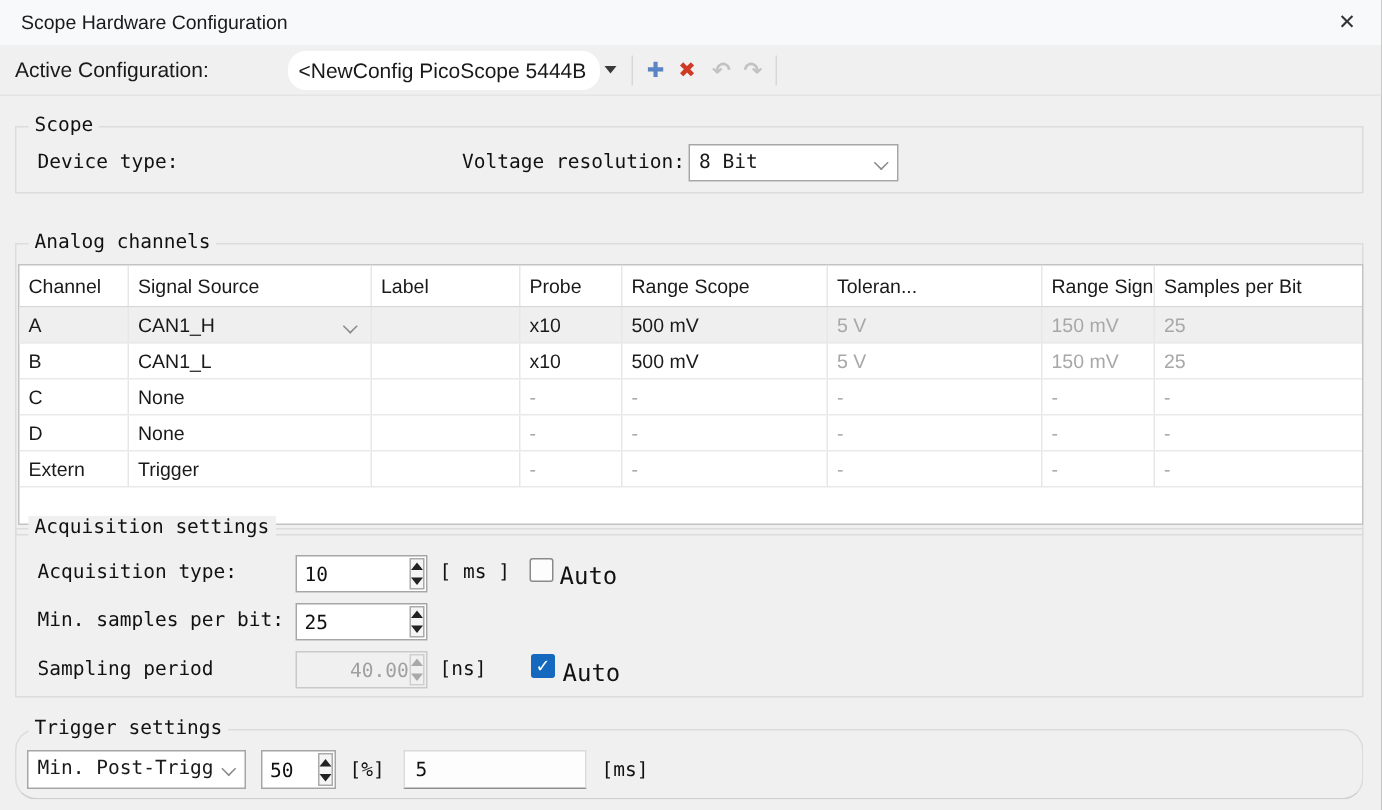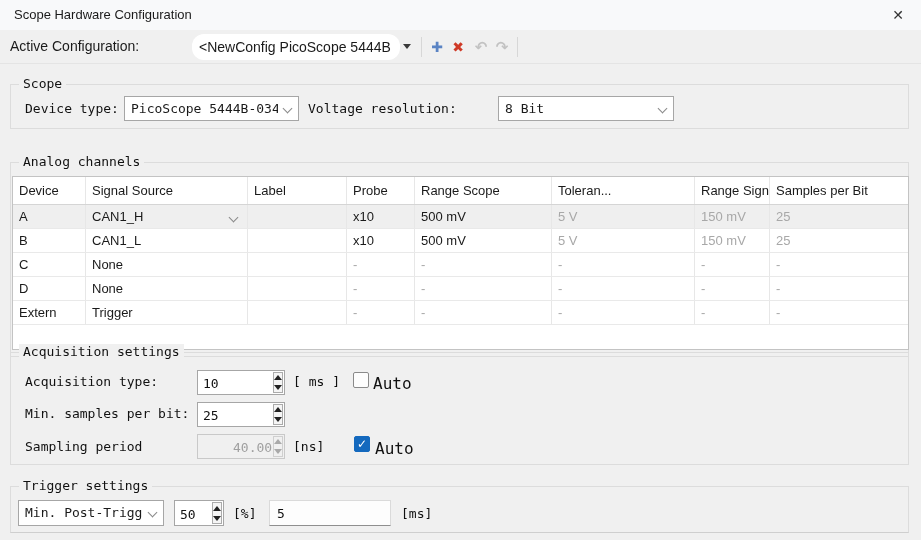--- a/index.html
+++ b/index.html
@@ -97,36 +97,32 @@
     <div class="tb-icon ic-plus" style="left:427px;">✚</div>
     <div class="tb-icon ic-del" style="left:448px;">✖</div>
     <div class="tb-icon ic-undo" style="left:471px;">↶</div>
     <div class="tb-icon ic-redo" style="left:492px;">↷</div>
     <div class="tb-sep" style="left:517px;"></div>
   </div>
 
   <div class="group" style="top:84px; height:45px;">
     <span class="legend">Scope</span>
     <div class="mlabel" style="left:14px; top:16px;">Device type:</div>
-    <div class="combo" style="left:113px; top:11px; width:175px;">
-      <span class="combo-text">PicoScope  5444B-034</span>
-      <span class="chev"></span>
-    </div>
     <div class="mlabel" style="left:297px; top:16px;">Voltage resolution:</div>
-    <div class="combo" style="left:487px; top:11px; width:176px;">
+    <div class="combo" style="left:448px; top:11px; width:140px;">
       <span class="combo-text">8 Bit</span>
       <span class="chev"></span>
     </div>
   </div>
 
   <div class="group" style="top:145px; height:195px;margin-top:17px;">
     <span class="legend">Analog channels</span>
     <div class="table">
       <div class="trow thead">
-        <div class="cell">Device</div>
+        <div class="cell">Channel</div>
         <div class="cell">Signal Source</div>
         <div class="cell">Label</div>
         <div class="cell">Probe</div>
         <div class="cell">Range Scope</div>
         <div class="cell">Toleran...</div>
         <div class="cell">Range Signal</div>
         <div class="cell">Samples per Bit</div>
       </div>
       <div class="trow tbody-row row-sel">
         <div class="cell">A</div>
@@ -223,21 +219,21 @@
         <div class="spin-half">
             <span class="tri-down"></span>
           </div>
       </div>
     </div>
     <div class="unit" style="left:282px; top:86px;">[ns]</div>
     <span class="cb checked" style="left:343px; top:83px;">✓</span>
     <div class="cb-label" style="left:364px; top:86px;">Auto</div>
   </div>
 
-  <div class="group" style="top:486px; height:47px; border-bottom-color:#cfcfcf;">
+  <div class="group" style="top:486px; height:47px; border-bottom-color:#cfcfcf;border-radius:14px;">
     <span class="legend">Trigger settings</span>
     <div class="combo" style="left:7px; top:13px; width:146px; height:26px;">
       <span class="combo-text">Min. Post-Trigg</span>
       <span class="chev"></span>
     </div>
     <div class="spin" style="left:163px; top:13px; width:50px; height:26px;">
       <input value="50" style="">
       <div class="spin-btns">
         <div class="spin-half">
             <span class="tri-up"></span>

